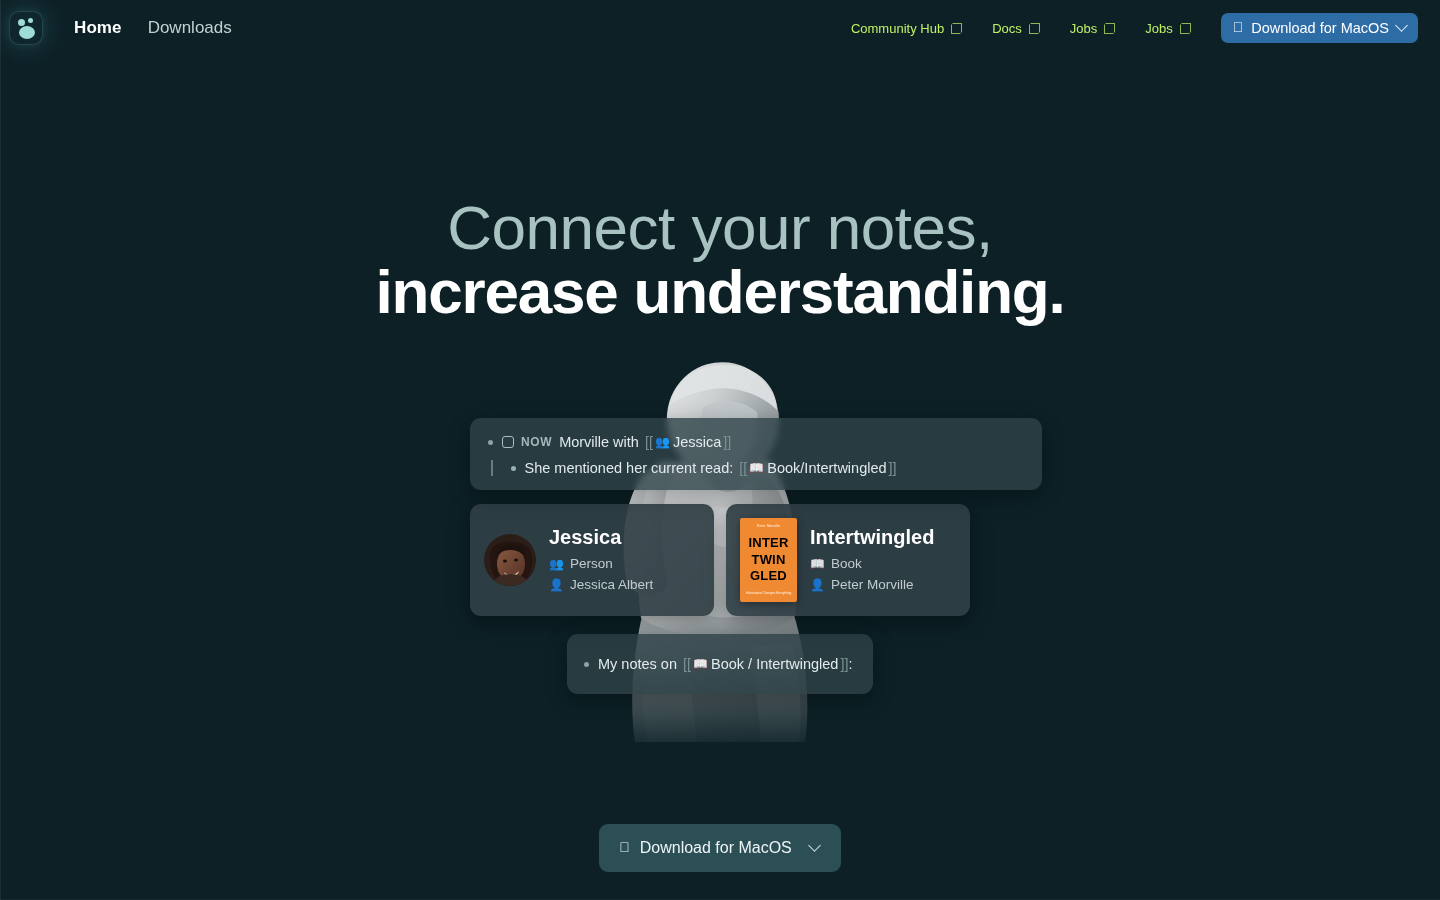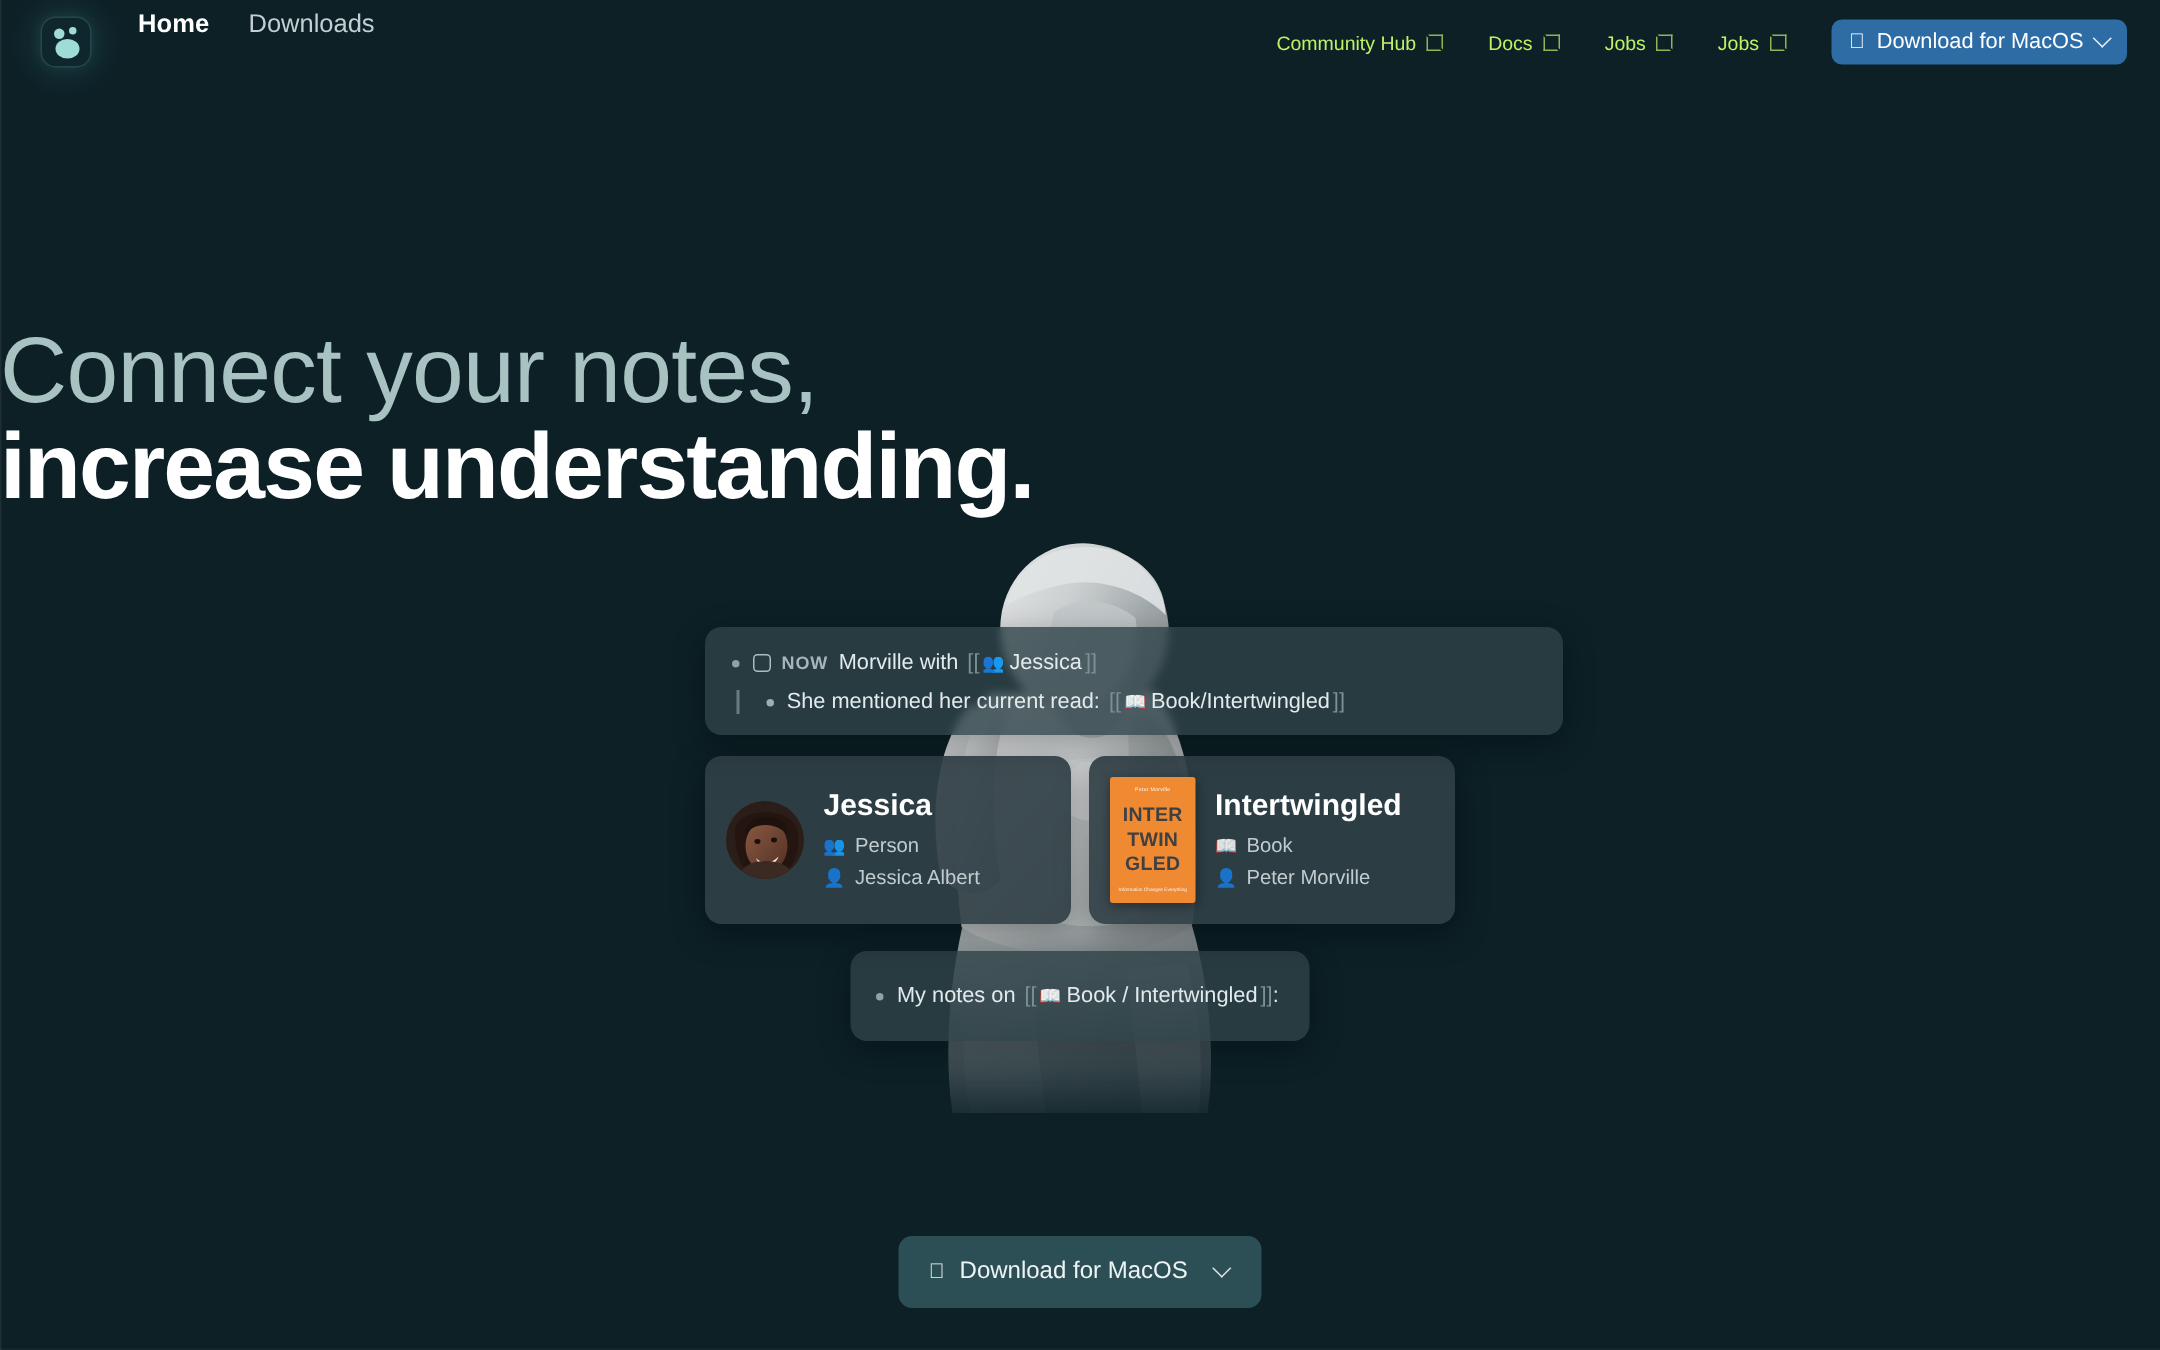--- a/index.html
+++ b/index.html
@@ -34,22 +34,22 @@
     position: absolute;
     top: 0; left: 0; right: 0;
     height: 56px;
     display: flex;
     align-items: center;
     z-index: 50;
   }
 
   .header-left {
     display: flex;
-    align-items: flex-start;
-    padding-left: 22px;
+    align-items: center;
+    padding-left: 4px;
   }
 
   .logo-wrap {
     width: 44px; height: 44px;
     display: flex; align-items: center; justify-content: center;
     position: relative;
   }
   .logo-glow {
     position: absolute;
     width: 78px; height: 78px;
@@ -182,24 +182,23 @@
   
   .hero {
     position: absolute;
     top: 0; left: 0; right: 0; bottom: 0;
   }
 
   .headline {
     position: absolute;
     top: 196px;
     left: 0; right: 0;
-    text-align: left;
+    text-align: center;
     z-index: 20;
     pointer-events: none;
-    margin-top: 20px;
   }
   .headline .line1 {
     display: block;
     font-size: 62px;
     line-height: 1.02;
     font-weight: normal;
     color: #a8c2c2;
     letter-spacing: -0.5px;
   }
   .headline .line2 {
@@ -337,21 +336,21 @@
     text-align: center;
     font-size: 3.4px;
     color: #fff;
     letter-spacing: 0.2px;
     opacity: 0.95;
   }
   .book-cover .bc-title {
     position: absolute;
     top: 17px; left: 0; right: 0;
     text-align: center;
-    color: #404040;
+    color: #000000;
     font-size: 13px;
     font-weight: bold;
     line-height: 1.27;
     letter-spacing: 0.2px;
   }
   .book-cover .bc-sub {
     position: absolute;
     bottom: 7px; left: 0; right: 0;
     text-align: center;
     font-size: 3.2px;

